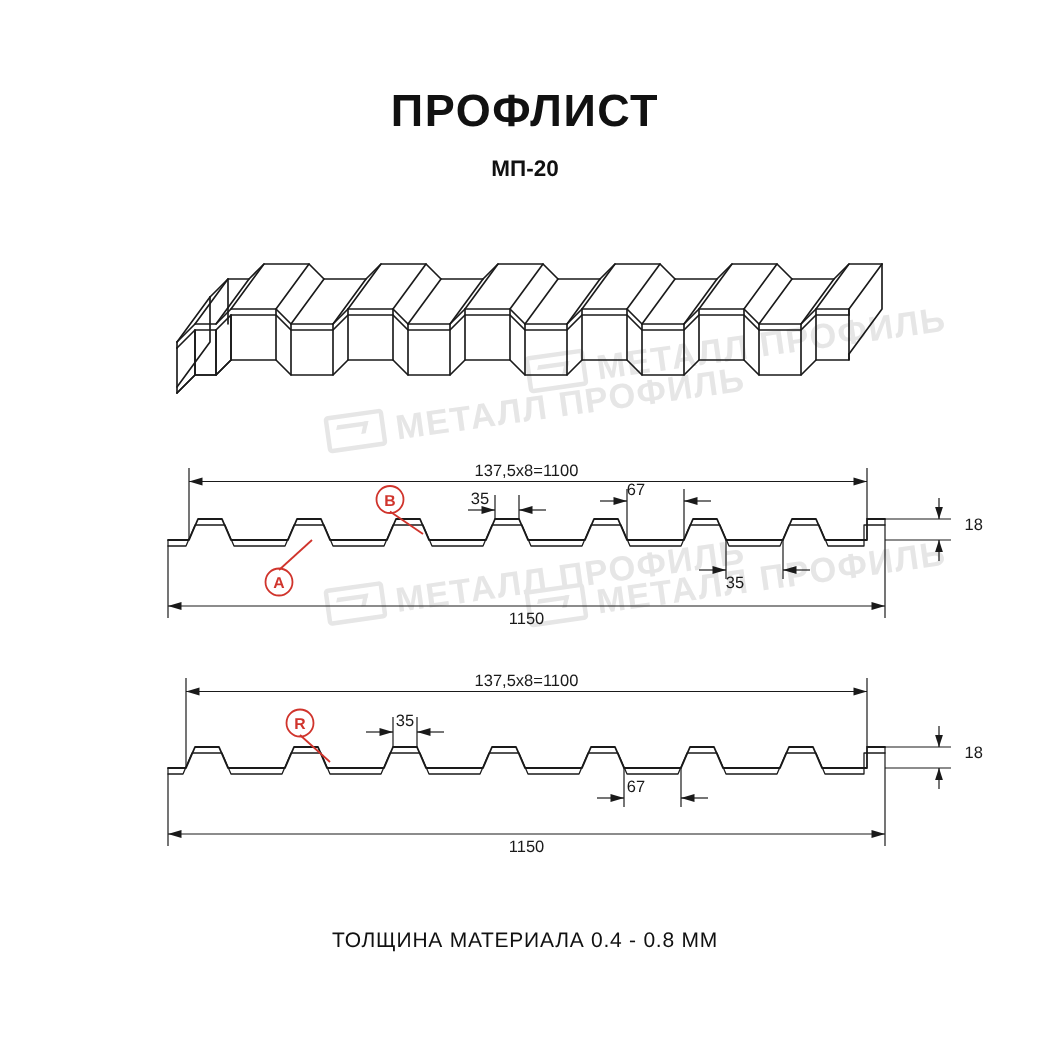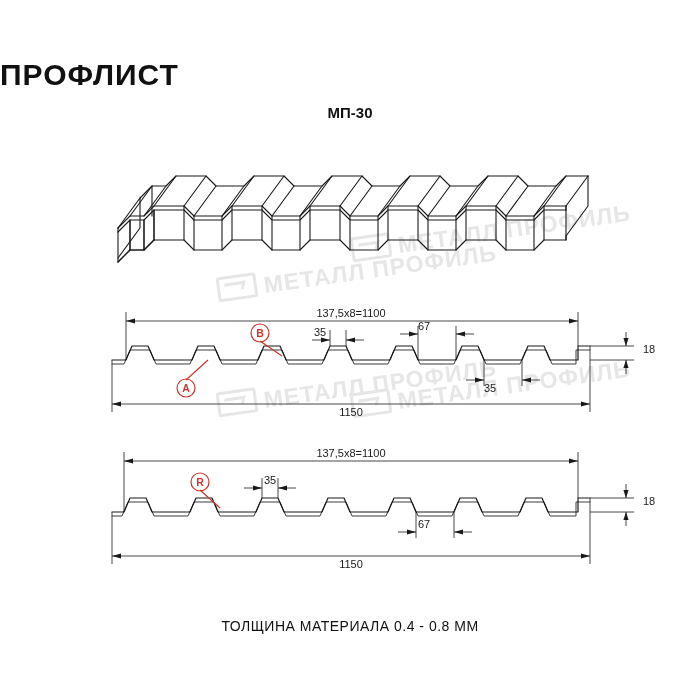--- a/index.html
+++ b/index.html
@@ -14,21 +14,21 @@
     background: #ffffff;
     font-family: "Liberation Sans", sans-serif;
     color: #1a1a1a;
     overflow: hidden;
   }
   .title {
     position: absolute;
     top: 58px;
     left: 0;
     width: 700px;
-    text-align: left;
+    text-align: center;
     font-size: 30px;
     font-weight: bold;
     letter-spacing: 1px;
     color: #111111;
   }
   .subtitle {
     position: absolute;
     top: 104px;
     left: 0;
     width: 700px;
@@ -91,21 +91,21 @@
   text {
     font-family: "Liberation Sans", sans-serif;
   }
 </style>
 </head>
 <body>
 
 <div id="page">
 
   <div class="title">ПРОФЛИСТ</div>
-  <div class="subtitle">МП-30</div>
+  <div class="subtitle">МП-20</div>
 
   <div class="wm wm1"><span class="wm-box"></span><span>МЕТАЛЛ ПРОФИЛЬ</span></div>
   <div class="wm wm2"><span class="wm-box"></span><span>МЕТАЛЛ ПРОФИЛЬ</span></div>
   <div class="wm wm3"><span class="wm-box"></span><span>МЕТАЛЛ ПРОФИЛЬ</span></div>
   <div class="wm wm4"><span class="wm-box"></span><span>МЕТАЛЛ ПРОФИЛЬ</span></div>
 
   <svg class="svg-layer" width="700" height="700" viewBox="0 0 700 700">
 
     <g fill="none" stroke="#1a1a1a" stroke-width="1.1" stroke-linejoin="round" stroke-linecap="round">
 

